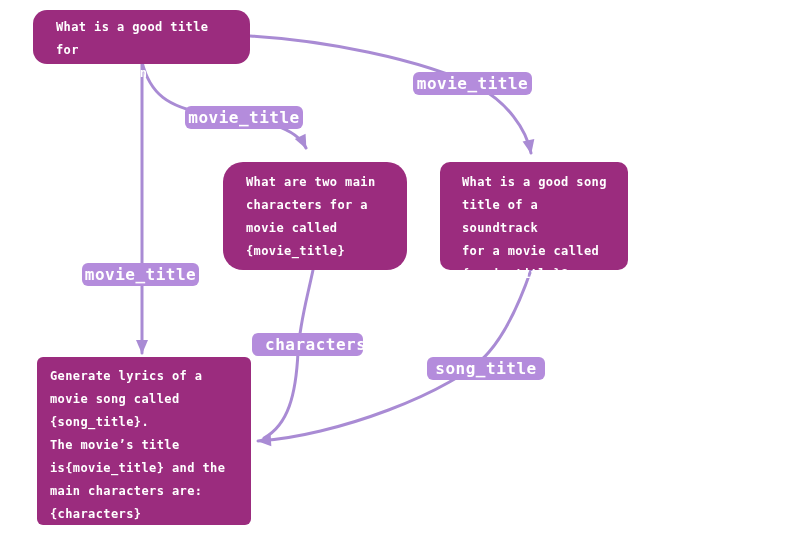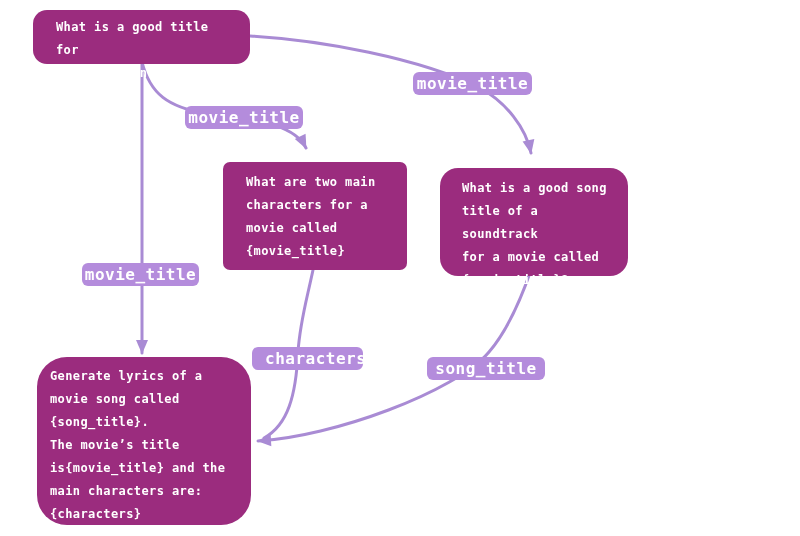--- a/index.html
+++ b/index.html
@@ -36,38 +36,38 @@
     background: var(--node-fill);
     color: var(--text);
     font-size: 12px;
     font-weight: bold;
     line-height: 23px;
     letter-spacing: 0.4px;
     white-space: pre-line;
     border-radius: 16px;
   }
   .node-topic   { left: 33px;  top: 10px;  width: 217px; height: 54px;  padding: 6px 12px 0 23px; border-radius: 14px; }
-  .node-chars   { left: 223px; top: 162px; width: 184px; height: 108px; padding: 9px 12px 0 23px; border-radius: 7px; }
-  .node-song    { left: 440px; top: 168px; width: 188px; height: 108px; padding: 9px 12px 0 22px; border-radius: 18px; }
-  .node-lyrics  { left: 37px;  top: 357px; width: 214px; height: 168px; padding: 8px 10px 0 13px; border-radius: 30px; }
+  .node-chars   { left: 223px; top: 162px; width: 184px; height: 108px; padding: 9px 12px 0 23px; border-radius: 20px; }
+  .node-song    { left: 440px; top: 162px; width: 188px; height: 108px; padding: 9px 12px 0 22px; border-radius: 10px; }
+  .node-lyrics  { left: 37px;  top: 357px; width: 214px; height: 168px; padding: 8px 10px 0 13px; border-radius: 6px; }
   .edge-label {
     position: absolute;
     background: var(--label-fill);
     color: var(--text);
     font-size: 16px;
     font-weight: bold;
     line-height: 23px;
     letter-spacing: 0.5px;
     text-align: center;
     border-radius: 6px;
   }
   .label-mt-right { left: 413px; top: 72px;  width: 119px; height: 23px; }
   .label-mt-mid   { left: 185px; top: 106px; width: 118px; height: 23px; }
   .label-mt-left  { left: 82px;  top: 263px; width: 117px; height: 23px; }
-  .label-chars    { left: 252px; top: 347px; width: 111px; height: 23px; padding-left: 13px; }
+  .label-chars    { left: 252px; top: 333px; width: 111px; height: 23px; padding-left: 13px; }
   .label-song     { left: 427px; top: 347px; width: 118px; height: 23px; margin-top: 10px; }
 </style>
 </head>
 <body>
 
 <div class="canvas">
 
   <svg class="edges" viewBox="0 0 800 536" xmlns="http://www.w3.org/2000/svg">
     <defs>
       <marker id="arrow" markerWidth="17" markerHeight="14" refX="14" refY="7" orient="auto" markerUnits="userSpaceOnUse">

